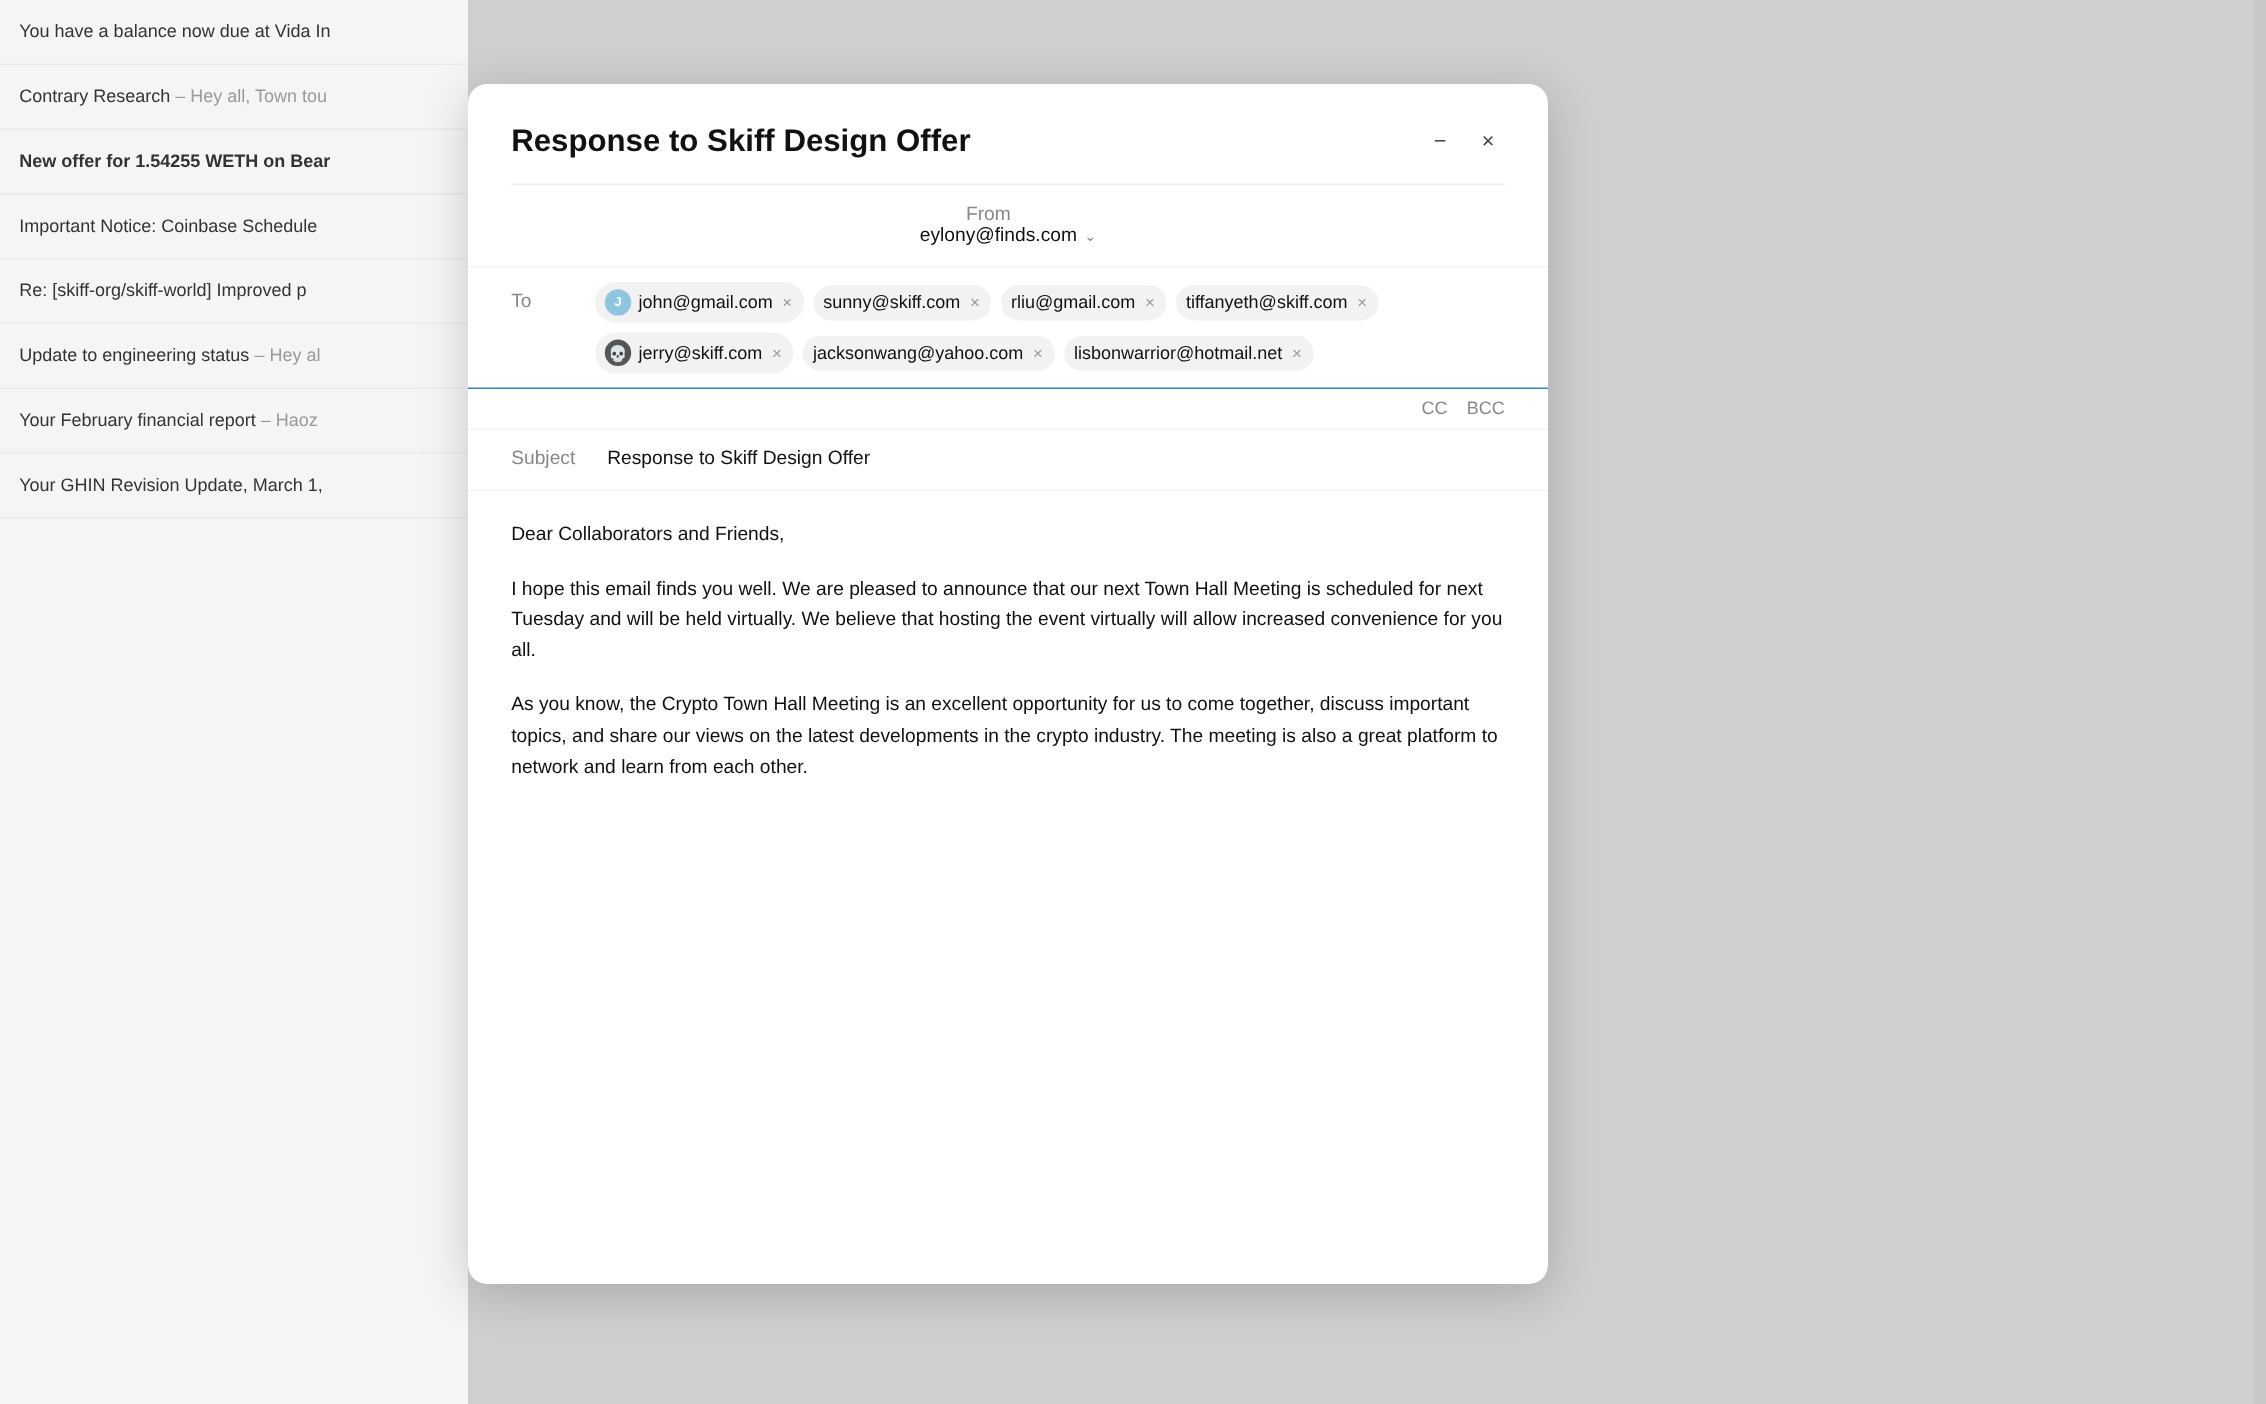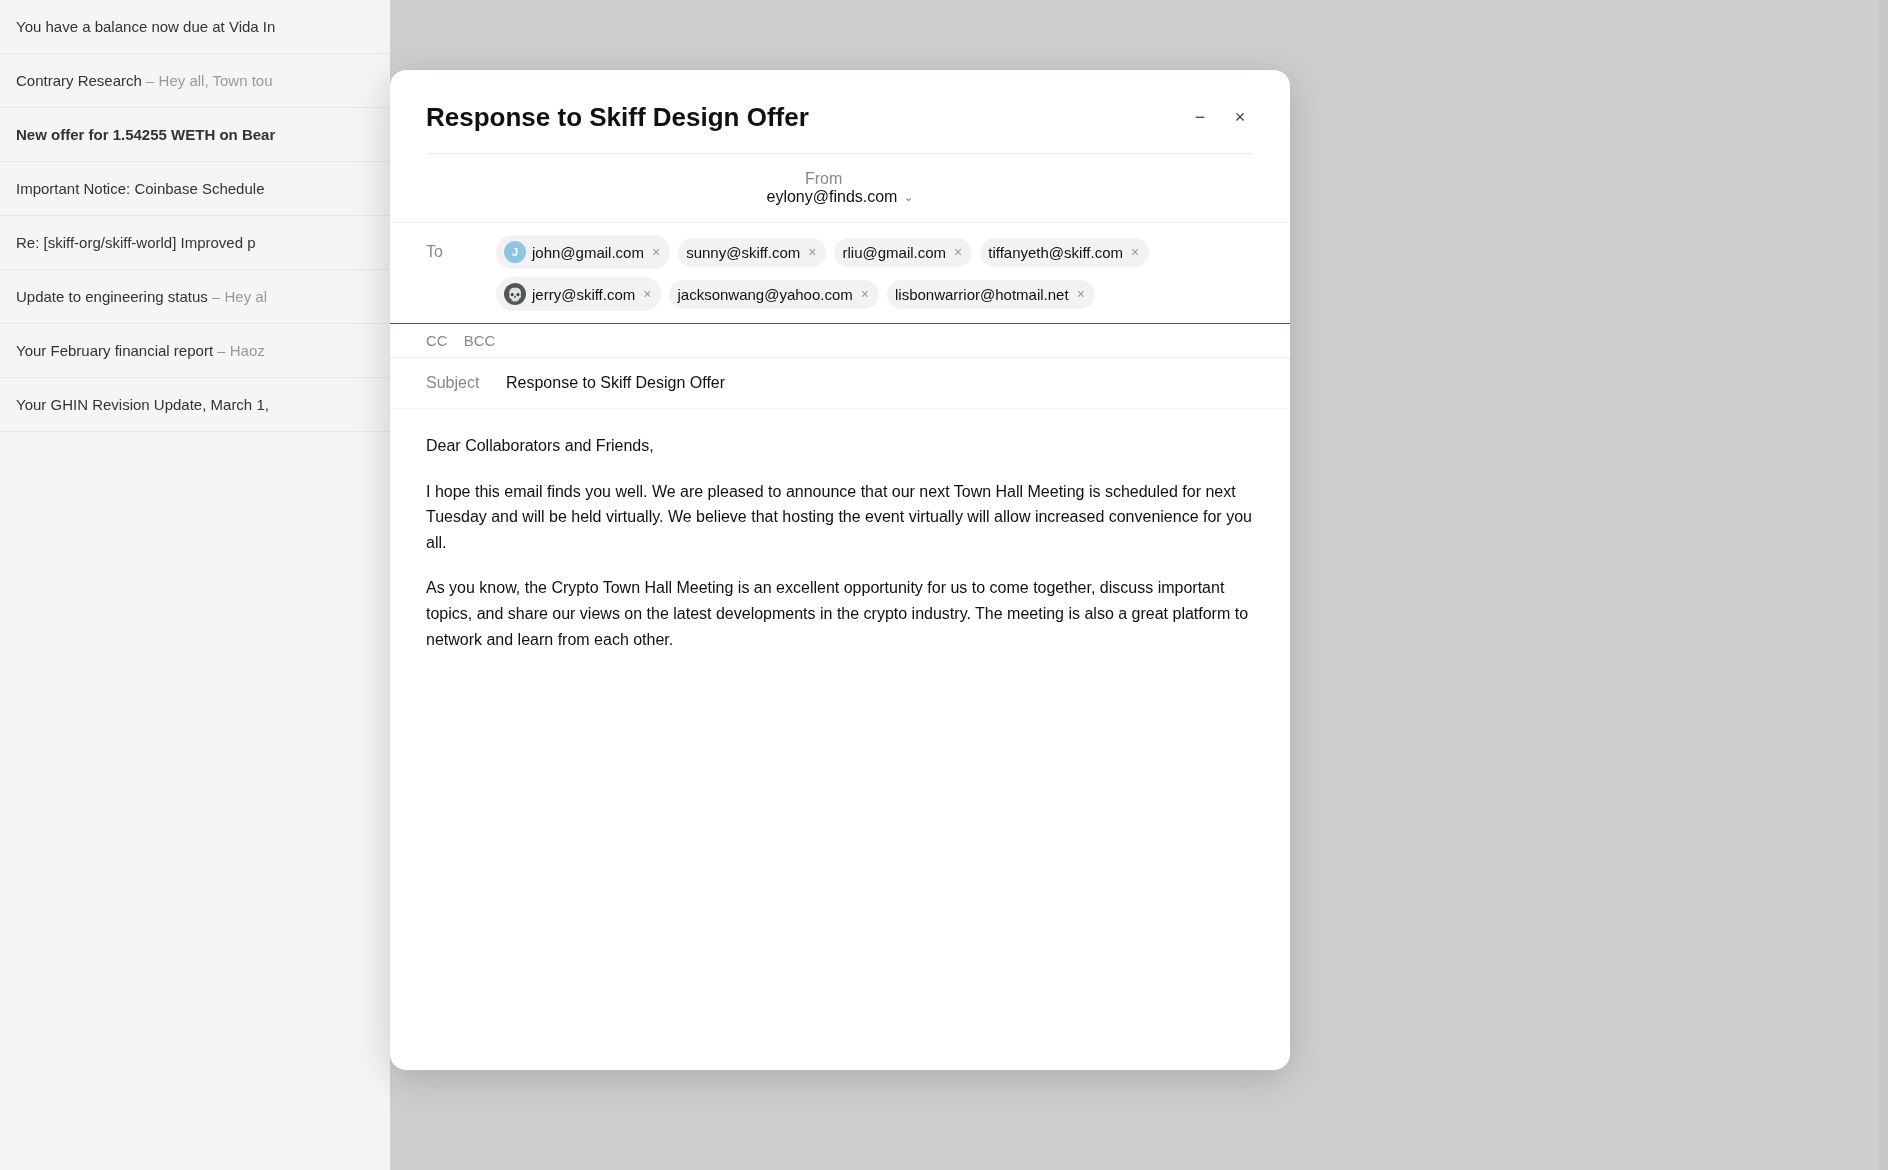--- a/index.html
+++ b/index.html
@@ -179,21 +179,21 @@
     .recipient-chip .remove-btn {
       color: #999;
       cursor: pointer;
       font-size: 14px;
       margin-left: 2px;
       line-height: 1;
     }
 
     .cc-bcc-row {
       display: flex;
-      justify-content: flex-start;
+      justify-content: flex-end;
       padding: 8px 36px;
       gap: 16px;
       flex-shrink: 0;
       border-bottom: 1px solid #f0f0f0;
     }
 
     .cc-bcc-btn {
       font-size: 15px;
       color: #888;
       cursor: pointer;

